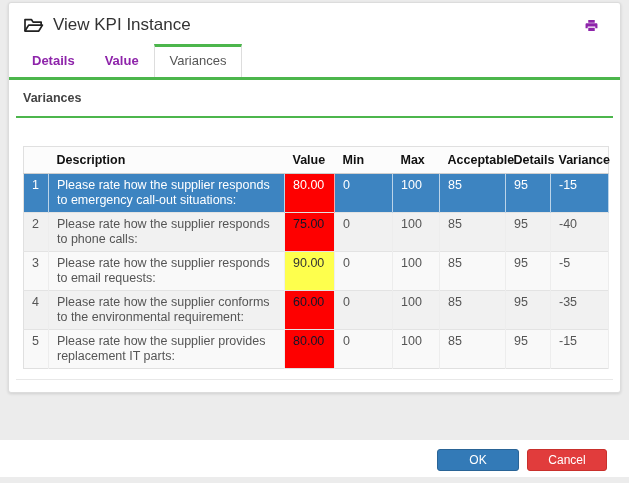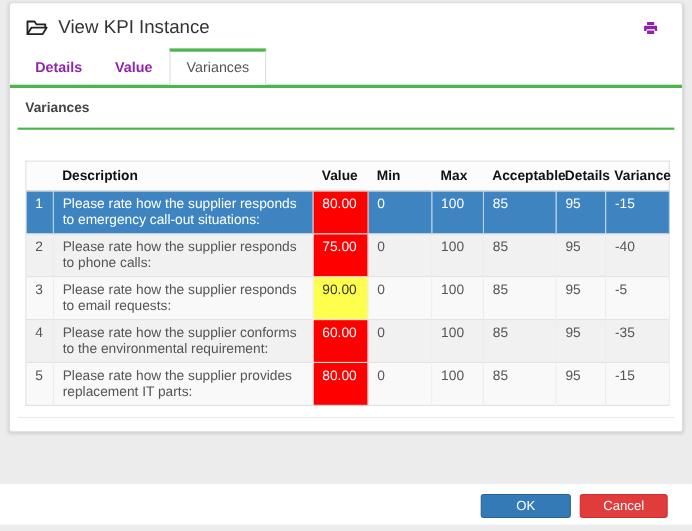--- a/index.html
+++ b/index.html
@@ -101,21 +101,21 @@
   table.kpi td {
     padding: 4px 8px;
     vertical-align: top;
     line-height: 15px;
     color: #555;
     border-top: 1px solid #e3e3e3;
     border-right: 1px solid #ededed;
   }
   table.kpi tr:nth-child(odd) td  { background: #f9f9f9; }
   table.kpi tr:nth-child(even) td { background: #f1f1f1; }
-  table.kpi td.red    { background: #fe0000 !important; color: #ffffff; }
+  table.kpi td.red    { background: #fe0000 !important; color: #0f172a; }
   table.kpi td.yellow { background: #feff4d !important; color: #333; }
   table.kpi tr.selected td {
     background: #3d84c1 !important;
     color: #fff;
     border-right: 1px solid rgba(255,255,255,0.65);
     border-top: 1px solid #3d84c1;
   }
   table.kpi tr.selected td.red { background: #fe0000 !important; color: #fff; }
   table.kpi tr { cursor: pointer; }
 

